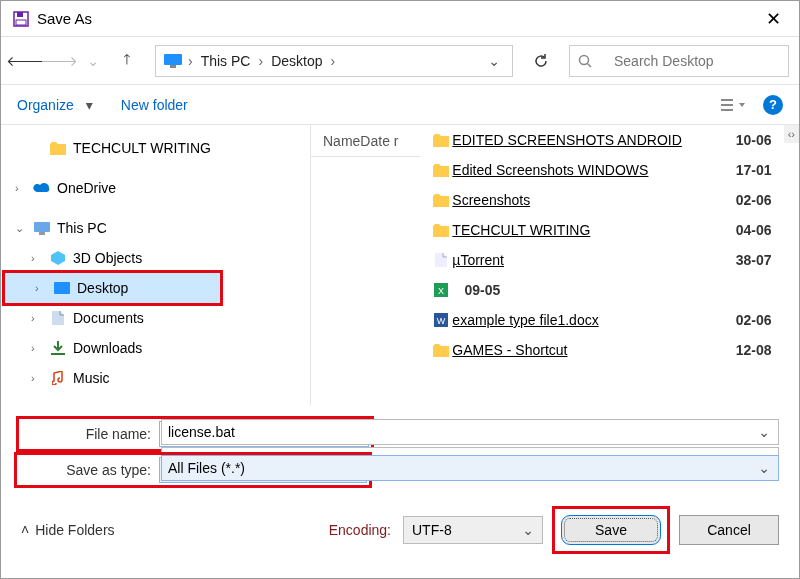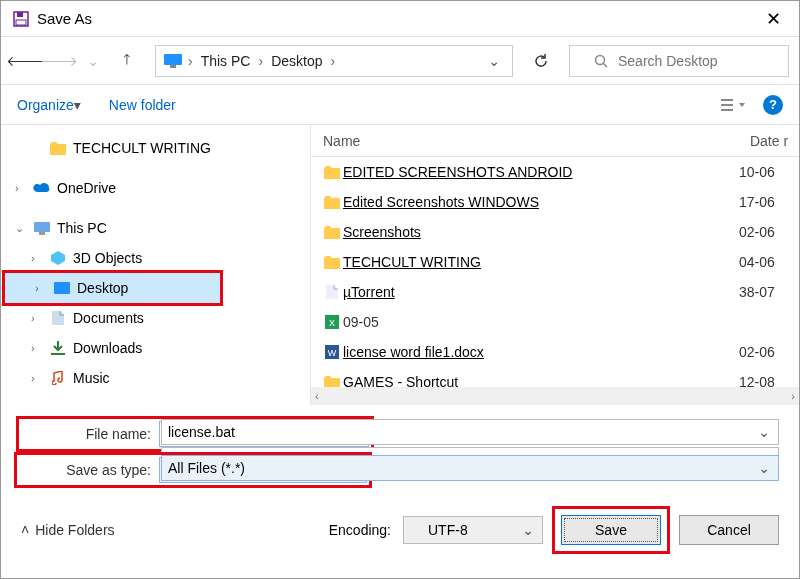--- a/index.html
+++ b/index.html
@@ -49,33 +49,33 @@
   }
   .address .folder-icon { margin:0 4px 0 2px; }
   .crumb { padding:3px 6px; color:#222; }
   .crumb-sep { color:#666; padding:0 2px; }
   .addr-drop { margin-left:auto; padding:0 6px; color:#555;}
   .refresh { width:32px; height:32px; display:flex;align-items:center;justify-content:center; color:#333; margin:0 6px;}
   .searchbox {
     width:220px; height:32px;
     border:1px solid #ccc;
     display:flex; align-items:center;
-    padding:0 24px; gap:8px; color:#888;
+    padding:0 8px; gap:20px; color:#888;
   }
   .searchbox input { border:none; outline:none; width:100%; color:#666; font-size:14px; }
   .toolbar {
     display:flex;
     align-items:center;
     height:40px;
     padding:0 16px;
     gap:28px;
     border-bottom:1px solid #e5e5e5;
     background:#fff;
   }
-  .toolbar .item { color:#0066cc; display:flex; align-items:center; gap:0;}
+  .toolbar .item { color:#0066cc; display:flex; align-items:center; gap:12px;}
   .toolbar .right { margin-left:auto; display:flex; align-items:center; gap:16px;}
   .view-btn { color:#666; }
   .help-btn {
     width:20px;height:20px;border-radius:50%;
     background:#0078d7;color:#fff;font-size:13px;
     display:flex;align-items:center;justify-content:center;font-weight:bold;
   }
   .body {
     display:flex;
     height: 280px;
@@ -92,43 +92,43 @@
     padding-left:14px;
     gap:6px;
   }
   .tree-row.lvl1 { padding-left:30px;}
   .tree-row.selected { background:#cce8ff; }
   .tree-row .caret { width:12px; color:#666; font-size:11px;}
   .tree-row .ic { width:18px; display:flex; justify-content:center; }
   .fileview {
     flex:1;
     display:flex;
-    flex-direction:column;
+    flex-direction:row;
     position:relative;
   }
   .fv-header {
     display:flex;
     border-bottom:1px solid #e5e5e5;
     height:32px;
     align-items:center;
     color:#555;
     font-size:14px;
   }
   .fv-header .col-name { flex:1; padding-left:12px; }
-  .fv-header .col-date { width:60px; text-align:center; }
+  .fv-header .col-date { width:60px; text-align:left; }
   .fv-body { flex:1; overflow:hidden; }
   .fv-row {
     display:flex;
     align-items:center;
     height:30px;
     padding-left:10px;
   }
   .fv-row .ic { width:22px; display:flex; justify-content:center; }
   .fv-row .nm { flex:1; white-space:nowrap;text-decoration:underline; }
-  .fv-row .dt { width:60px; color:#333; text-align:left; }
+  .fv-row .dt { width:60px; color:#333; text-align:center;font-weight:bold; }
   .fv-scroll {
     height:18px;
     background:#f0f0f0;
     display:flex;
     align-items:center;
     justify-content:flex-end;
     padding:0 4px;
   }
   .fv-scroll-left { margin-right:auto; color:#666; font-size:11px;}
   .fv-scroll-right { color:#666; font-size:11px;}
@@ -155,37 +155,37 @@
   .form-row .field.combo::after{
     content:"⌄"; position:absolute; right:8px; color:#555;
   }
   .footer {
     display:flex;
     align-items:center;
     padding:10px 20px 16px 20px;
     gap:12px;
   }
   .hide-folders { display:flex; align-items:center; gap:6px; color:#333;}
-  .enc-label { margin-left:auto; color:#000000;text-align:center;}
+  .enc-label { margin-left:auto; color:#7f1d1d;text-align:center;}
   .enc-combo {
     width:140px; height:28px;
     border:1px solid #bbb;
     background:#efefef;
     display:flex;align-items:center;
-    padding:0 24px; position:relative;
+    padding:0 8px; position:relative;
   }
   .enc-combo::after{content:"⌄"; position:absolute; right:8px; color:#555;}
   .btn {
     width:100px; height:30px;
     border:1px solid #999;
     background:#e8e8e8;
     display:flex;align-items:center;justify-content:center;
   }
   .btn.primary { border:1px solid #0078d7; outline:1px dotted #555; outline-offset:-4px;}
-  .hl-green { outline:3px solid #00a651; outline-offset:-1px;}
+  .hl-green { outline:3px solid #00a651; outline-offset:-1px;border-radius:9px;}
   .hl-red-wrap { position:relative; }
   .hl-red-wrap::after{
     content:""; position:absolute; inset:-3px; border:3px solid #e30613; pointer-events:none;
   }
   svg { display:block; }
 </style>
 </head>
 <body>
 
 <div class="titlebar">
@@ -355,21 +355,21 @@
           <span class="nm">EDITED SCREENSHOTS ANDROID</span>
           <span class="dt">10-06</span>
         </div>
       <div class="fv-row">
           <span class="ic">
             <svg width="16" height="13" viewBox="0 0 16 13">
               <path d="M0 2 l2-2 h4 l2 2 h8 v11 H0z" fill="#ffcc4d"></path>
             </svg>
           </span>
           <span class="nm">Edited Screenshots WINDOWS</span>
-          <span class="dt">17-06</span>
+          <span class="dt">17-01</span>
         </div>
       <div class="fv-row">
           <span class="ic">
             <svg width="16" height="13" viewBox="0 0 16 13">
               <path d="M0 2 l2-2 h4 l2 2 h8 v11 H0z" fill="#ffcc4d"></path>
             </svg>
           </span>
           <span class="nm">Screenshots</span>
           <span class="dt">02-06</span>
         </div>
@@ -401,21 +401,21 @@
           </span>
           <span class="dt">09-05</span>
         </div>
       <div class="fv-row">
           <span class="ic">
             <svg width="14" height="14" viewBox="0 0 14 14">
               <rect width="14" height="14" fill="#2b579a"></rect>
               <text x="7" y="11" font-size="9" text-anchor="middle" fill="#fff">W</text>
             </svg>
           </span>
-          <span class="nm">license word file1.docx</span>
+          <span class="nm">example type file1.docx</span>
           <span class="dt">02-06</span>
         </div>
       <div class="fv-row">
           <span class="ic">
             <svg width="16" height="13" viewBox="0 0 16 13">
               <path d="M0 2 l2-2 h4 l2 2 h8 v11 H0z" fill="#ffcc4d"></path>
             </svg>
           </span>
           <span class="nm">GAMES - Shortcut</span>
           <span class="dt">12-08</span>

